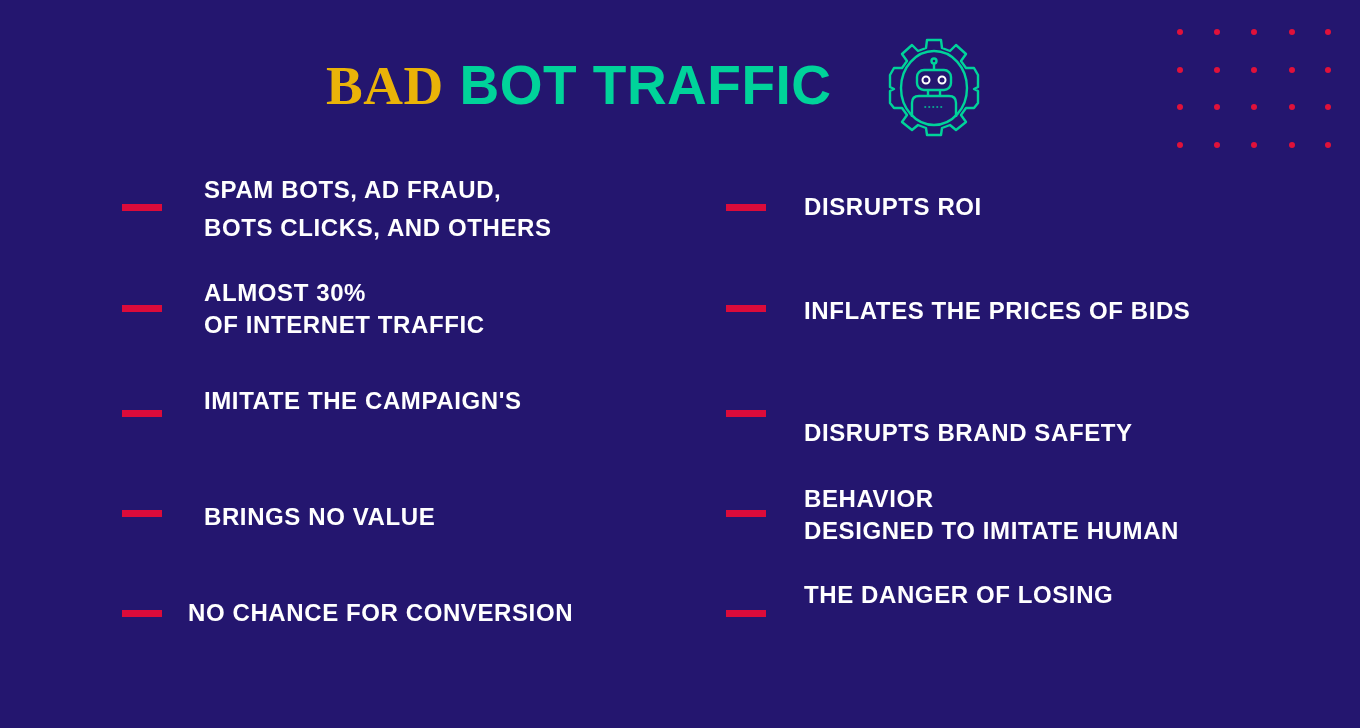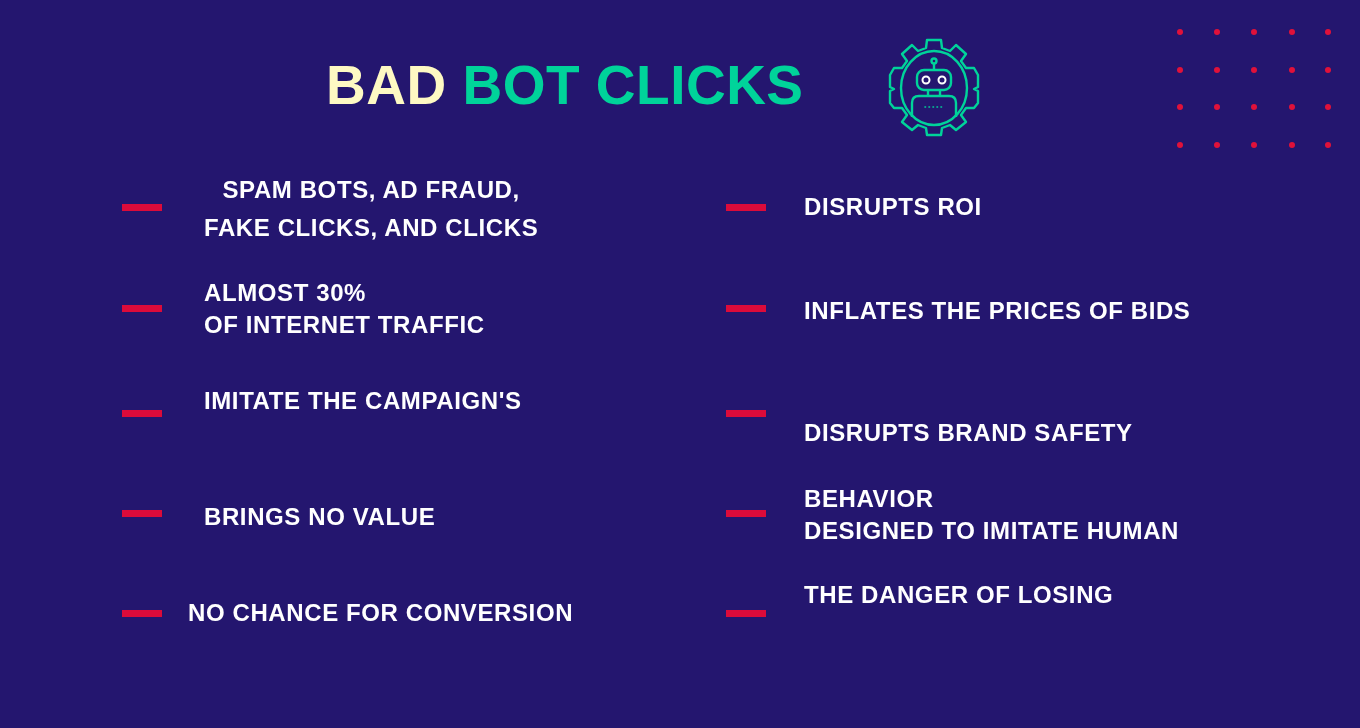--- a/index.html
+++ b/index.html
@@ -7,40 +7,40 @@
       width: 1360px; height: 728px; overflow: hidden;
       background: #24166f;
       font-family: "Liberation Sans", "DejaVu Sans", sans-serif;
       position: relative;
     }
     .title {
       position: absolute; left: 326px; top: 52px;
       font-size: 55px; font-weight: bold; letter-spacing: 0.5px;
       line-height: 66px; white-space: nowrap;
     }
-    .title .w1 { color: #fef9c3; }
+    .title .w1 { color: #eab308; font-family: Liberation Serif, serif; }
     .title .w2 { color: #00d39a; }
     .robot { position: absolute; left: 884px; top: 37px; width: 100px; height: 100px; }
     .dots { position: absolute; left: 1177px; top: 29px; width: 160px; height: 120px; }
     .dot { position: absolute; width: 6px; height: 6px; border-radius: 50%; background: #e0113a; }
     .item { position: absolute; display: block; }
     .dash { position: absolute; width: 40px; height: 7px; background: #dc0b3a; }
     .text {
       position: absolute; color: #ffffff; font-weight: bold;
       font-size: 24px; letter-spacing: 0.6px; white-space: nowrap;
       line-height: 32px;
     }
-    .text.tall { line-height: 38px; text-align: center; }
+    .text.tall { line-height: 38px; }
   </style>
 </head>
 <body>
 
 <div class="title">
   <span class="w1">BAD</span>
-  <span class="w2">BOT CLICKS</span>
+  <span class="w2">BOT TRAFFIC</span>
 </div>
 
 <svg class="robot" viewBox="0 0 100 100" fill="none" stroke="#00d39a" stroke-width="2.4" stroke-linejoin="round">
   <path d="M43 3 L57 3 L58 11 L66 14 L72 8 L82 17 L77 24 L82 31 L90 31 L94 38 L94 50 L90 52 L94 54 L94 66 L90 71 L82 71 L77 78 L82 85 L72 93 L66 88 L58 91 L57 98 L43 98 L42 91 L34 88 L28 93 L18 85 L23 78 L18 71 L10 71 L6 66 L6 54 L10 52 L6 50 L6 38 L10 31 L18 31 L23 24 L18 17 L28 8 L34 14 L42 11 Z"></path>
   <ellipse cx="50" cy="51" rx="33" ry="37"></ellipse>
   <circle cx="50" cy="24" r="2.5"></circle>
   <line x1="50" y1="27" x2="50" y2="33"></line>
   <rect x="33" y="33" width="34" height="20" rx="7"></rect>
   <circle cx="42" cy="43" r="3.5" stroke="#ffffff" stroke-width="2"></circle>
   <circle cx="58" cy="43" r="3.5" stroke="#ffffff" stroke-width="2"></circle>
@@ -77,21 +77,21 @@
     <span class="dot" style="left:74px;top:113px"></span>
     <span class="dot" style="left:112px;top:113px"></span>
     <span class="dot" style="left:148px;top:113px"></span>
 </div>
 
 <div>
   <div class="item">
     <span class="dash" style="left:122px;top:204px"></span>
     <div class="text tall" style="left:204px;top:171px">
       <div>SPAM BOTS, AD FRAUD,</div>
-      <div>FAKE CLICKS, AND CLICKS</div>
+      <div>BOTS CLICKS, AND OTHERS</div>
     </div>
   </div>
   <div class="item">
     <span class="dash" style="left:122px;top:305px"></span>
     <div class="text" style="left:204px;top:277px">
       <div>ALMOST 30%</div>
       <div>OF INTERNET TRAFFIC</div>
     </div>
   </div>
   <div class="item">

